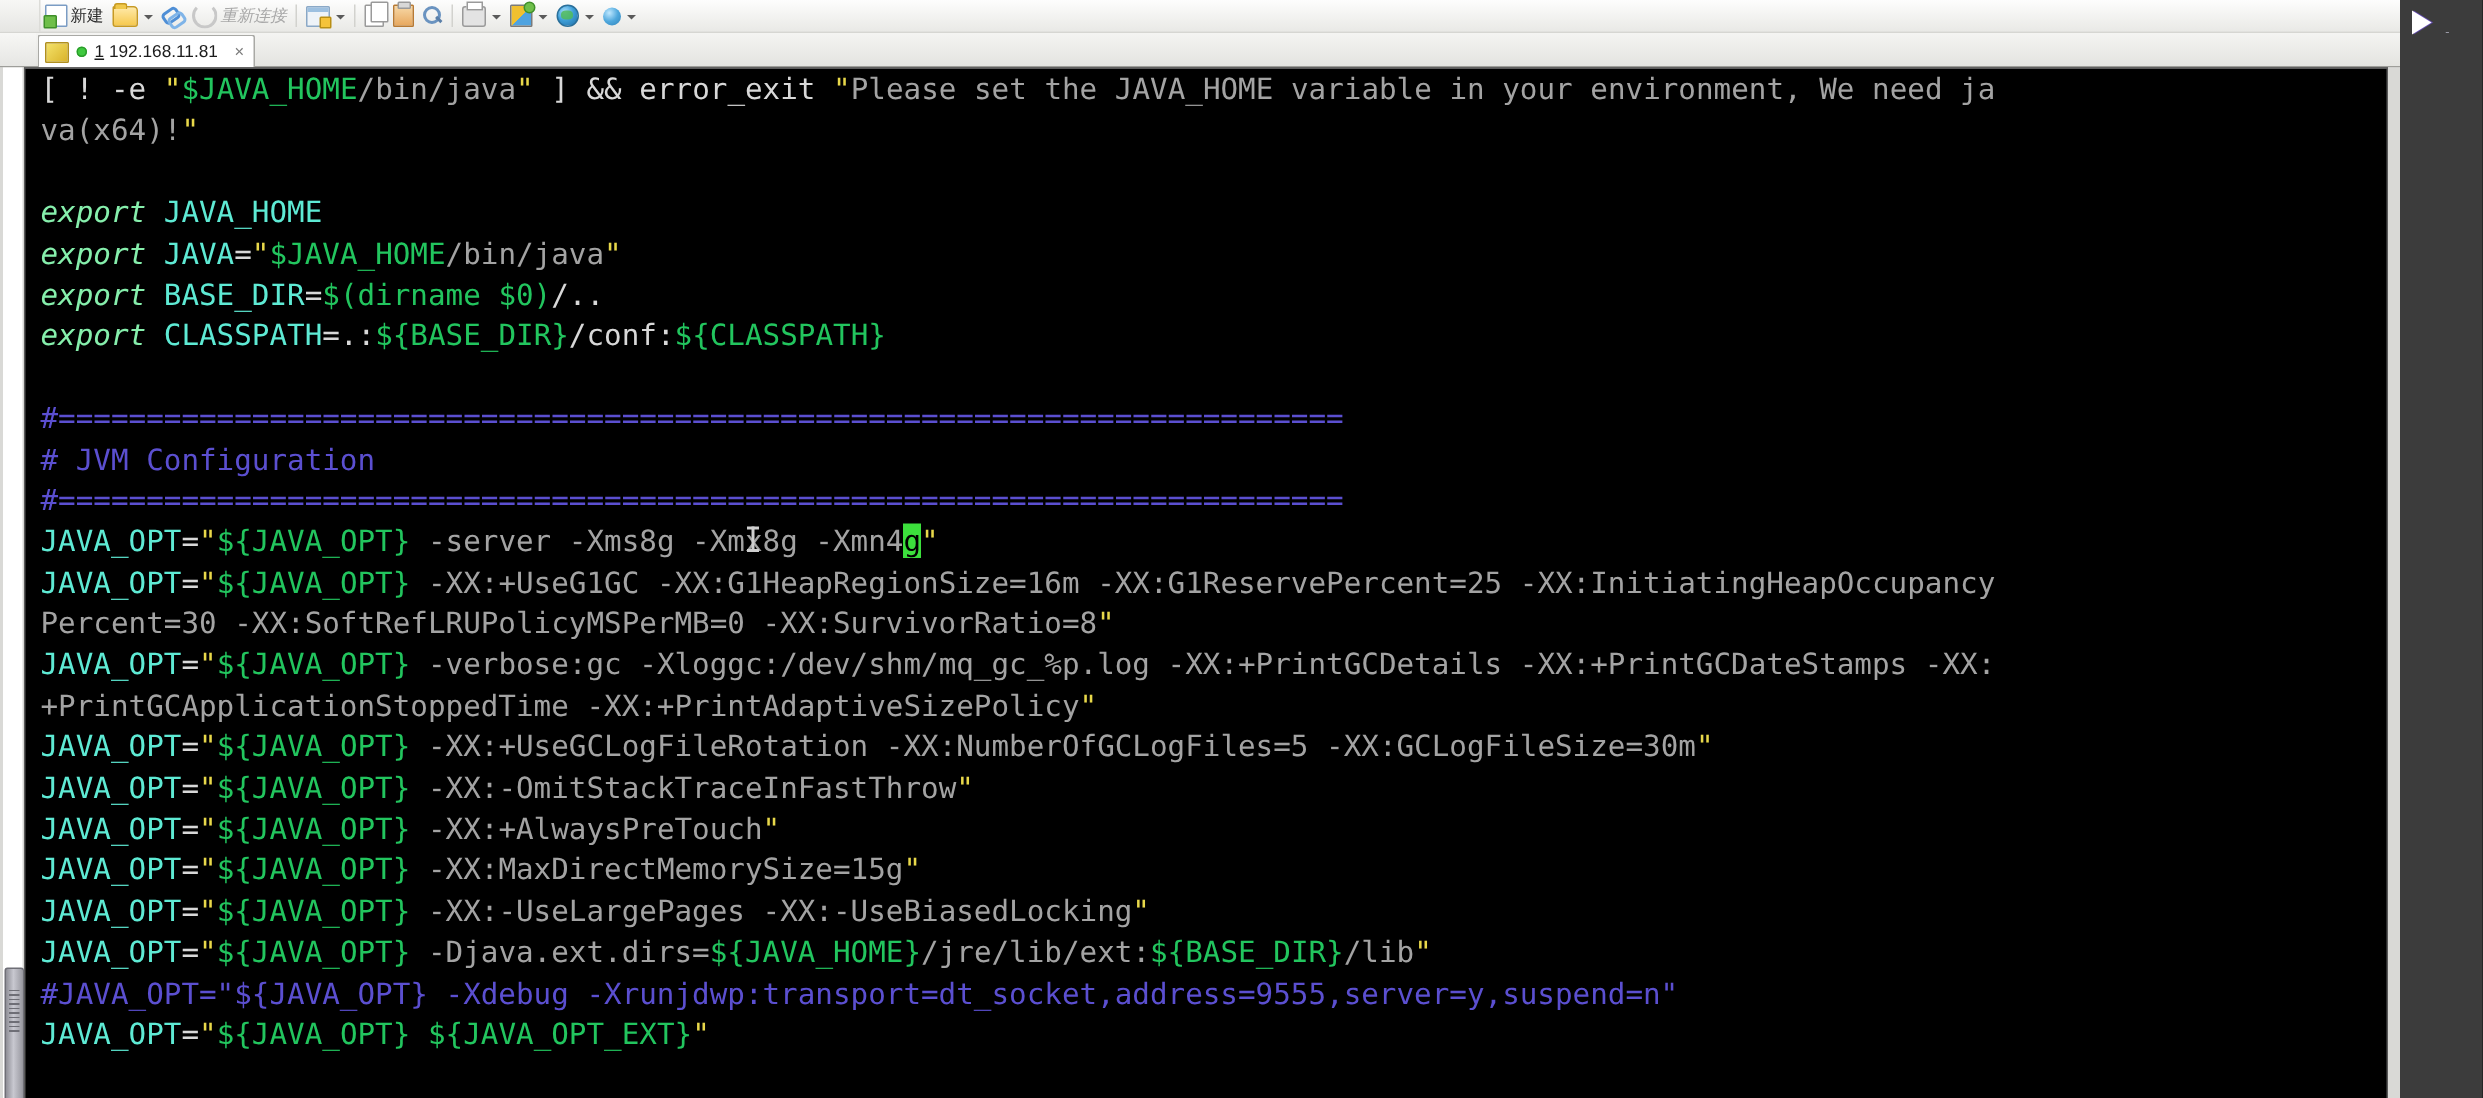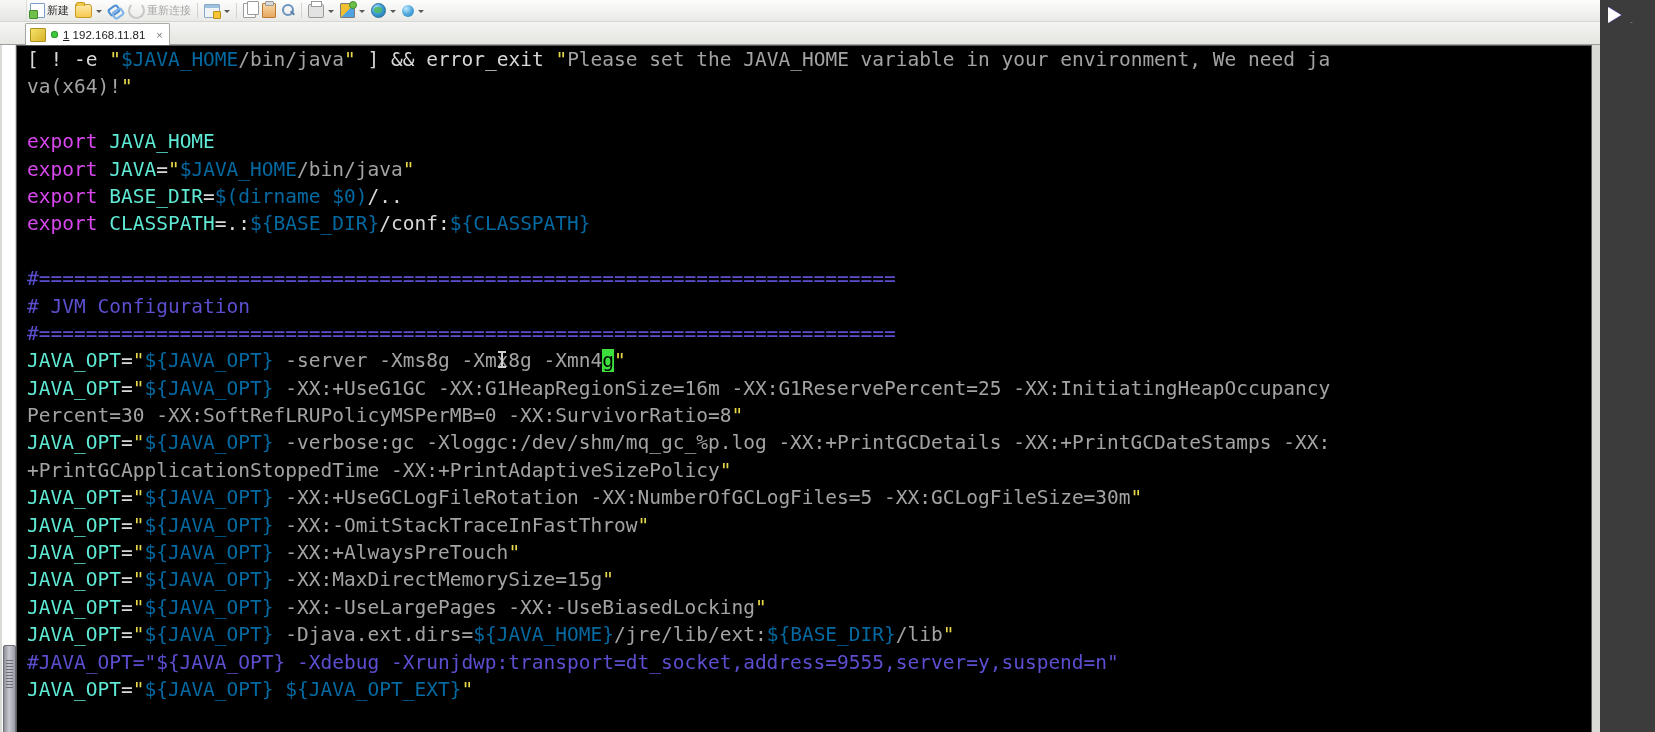--- a/index.html
+++ b/index.html
@@ -42,21 +42,21 @@
     background:linear-gradient(to bottom,#fdfdfd 0%,#f3f3f1 50%,#e9e9e6 100%);
     border-bottom:1px solid #d6d6d2;
     display:flex;align-items:center;
   }
   .tb-left-pad{width:26px;height:21px;background:linear-gradient(to bottom,#f7f7f5,#e6e6e3);
     border-right:1px solid #dcdcd8;}
   .tb-item{
     display:flex;align-items:center;height:21px;padding:0 3px;gap:2px;
     font-size:11px;color:#2d2d2d;white-space:nowrap;
   }
-  .tb-item.dim{color:#a8a8a8;}
+  .tb-item.dim{color:#a8a8a8;font-style:italic;}
   .tb-sep{width:1px;height:15px;background:#d2d2ce;margin:0 3px;}
   .caret{
     width:0;height:0;border-left:3px solid transparent;border-right:3px solid transparent;
     border-top:3px solid #5a5a5a;margin-left:2px;margin-top:2px;
   }
   .ico{display:inline-block;position:relative;}
 
   
   .ico-newdoc{width:13px;height:13px;background:#ffffff;border:1px solid #7b9cc4;border-radius:1px;}
   .ico-newdoc:after{content:"";position:absolute;left:-2px;bottom:-2px;width:7px;height:7px;
@@ -140,22 +140,22 @@
     font-family:"DejaVu Sans Mono","Liberation Mono",monospace;
     font-size:19.5px;line-height:27.4px;
     white-space:pre;
     letter-spacing:0px;
   }
   .term-line{height:27.4px;}
 
   
   .c-white{color:#d8d8d8;}
   .c-cyan{color:#5eead4;}
-  .c-green{color:#d946ef;}
-  .c-magenta{color:#0369a1;}
+  .c-green{color:#86efac;font-style:italic;}
+  .c-magenta{color:#22c55e;}
   .c-salmon{color:#a3a3a3;}
   .c-yellow{color:#e8d84a;}
   .c-comment{color:#5b4fd0;}
   .cursor{background:#3ce03c;color:#000000;}
 
   
   .vscroll{
     position:absolute;left:2px;top:0;width:13px;height:689px;background:#ffffff;
   }
   .vthumb{

